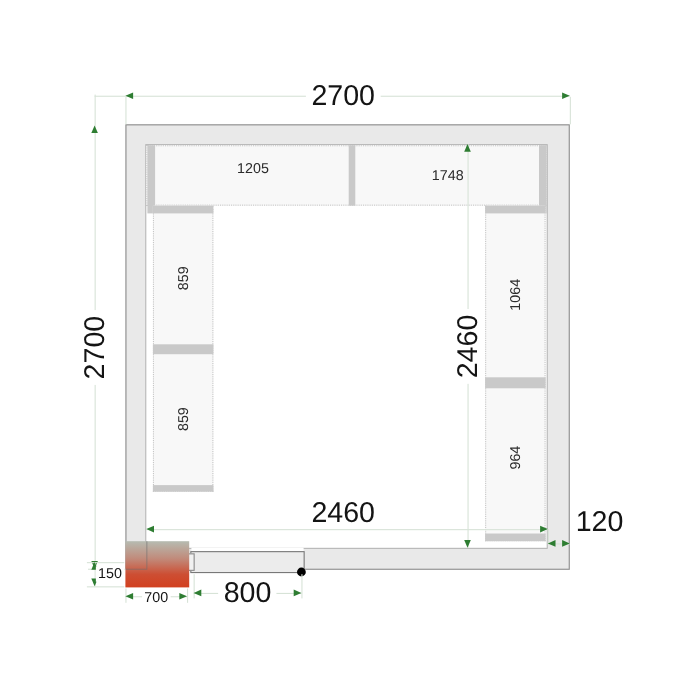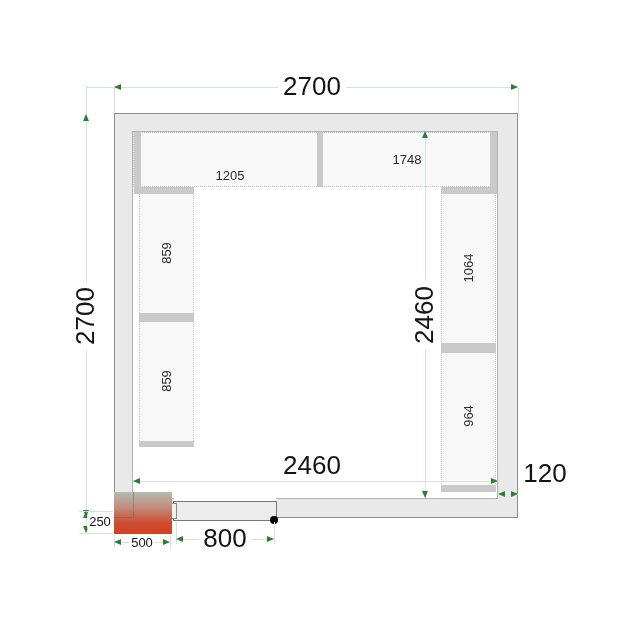--- a/index.html
+++ b/index.html
@@ -51,21 +51,21 @@
 
 <div class="canvas">
 
   <div class="abs wall-outer"></div>
   <div class="abs room-inner"></div>
 
   <div class="abs shelf shelf-top"></div>
   <div class="abs post" style="left:134px;top:132px;width:7px;height:62px;"></div>
   <div class="abs post" style="left:317px;top:132px;width:6px;height:55px;"></div>
   <div class="abs post" style="left:490px;top:132px;width:7px;height:62px;"></div>
-  <div class="shelf-label" style="left:230px;top:175px;">1205</div>
+  <div class="shelf-label" style="left:230px;top:153px;">1205</div>
   <div class="shelf-label" style="left:407px;top:159px;">1748</div>
 
   <div class="abs shelf col-left"></div>
   <div class="abs post" style="left:139px;top:187px;width:55px;height:7px;"></div>
   <div class="abs post" style="left:139px;top:313px;width:55px;height:9px;"></div>
   <div class="abs post" style="left:139px;top:441px;width:55px;height:6px;"></div>
   <div class="shelf-label rot" style="left:166px;top:253px;">859</div>
   <div class="shelf-label rot" style="left:166px;top:381px;">859</div>
 
   <div class="abs shelf col-right"></div>
@@ -118,22 +118,22 @@
   <div class="abs dline" style="left:274px;top:522px;width:1px;height:22px;"></div>
   <div class="abs arr a-left" style="left:176px;top:536px;"></div>
   <div class="abs arr a-right" style="left:267px;top:536px;"></div>
   <div class="dim-lg" style="left:225px;top:539px;">800</div>
 
   <div class="abs dline" style="left:114px;top:542px;width:56px;height:1px;"></div>
   <div class="abs dline" style="left:114px;top:535px;width:1px;height:13px;"></div>
   <div class="abs dline" style="left:170px;top:535px;width:1px;height:13px;"></div>
   <div class="abs arr a-left" style="left:114px;top:539px;"></div>
   <div class="abs arr a-right" style="left:163px;top:539px;"></div>
-  <div class="dim-sm" style="left:142px;top:543px;">500</div>
+  <div class="dim-sm" style="left:142px;top:543px;">700</div>
 
   <div class="abs dline" style="left:86px;top:511px;width:1px;height:22px;"></div>
   <div class="abs dline" style="left:79px;top:511px;width:34px;height:1px;"></div>
   <div class="abs dline" style="left:79px;top:533px;width:34px;height:1px;"></div>
   <div class="abs arr a-up" style="left:83px;top:511px;"></div>
   <div class="abs arr a-down" style="left:83px;top:526px;"></div>
-  <div class="dim-sm" style="left:100px;top:522px;">250</div>
+  <div class="dim-sm" style="left:100px;top:522px;">150</div>
 
 </div>
 
 </body></html>

